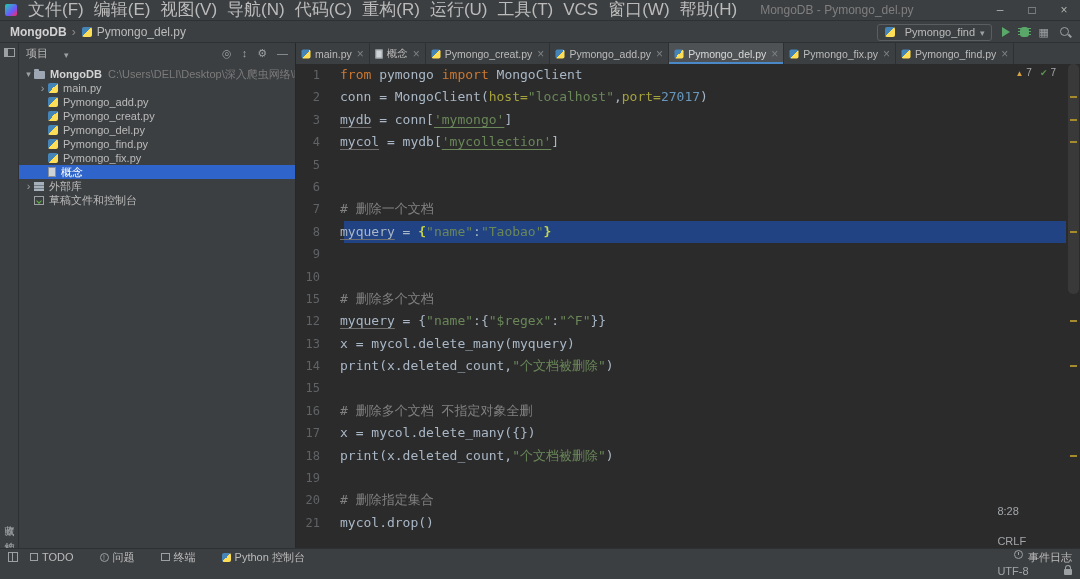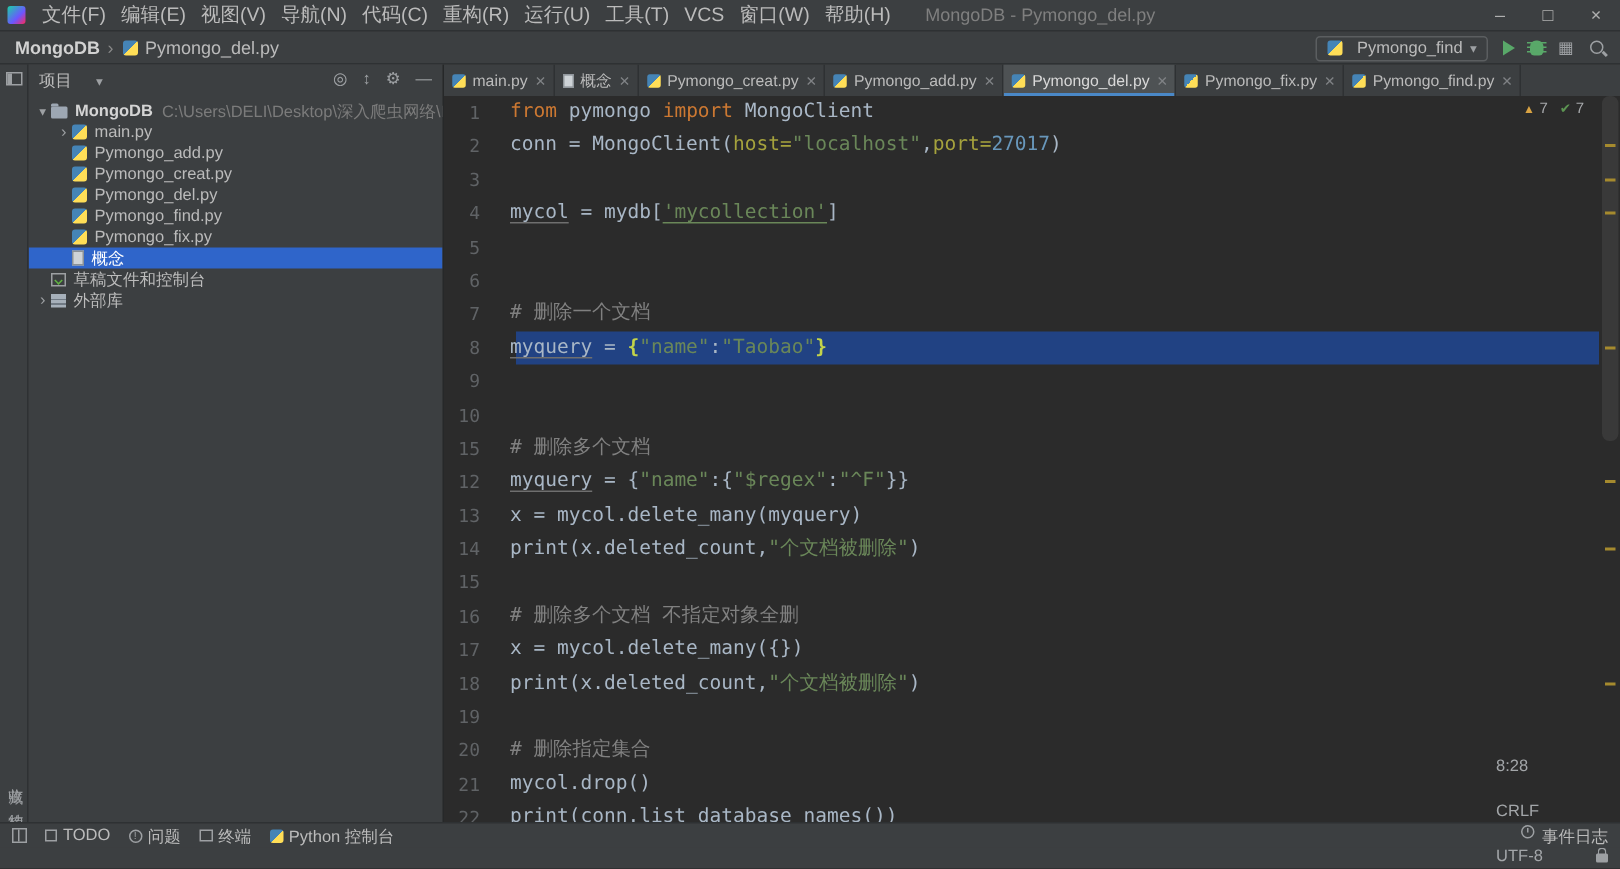--- a/index.html
+++ b/index.html
@@ -3,21 +3,21 @@
 <meta charset="utf-8">
 <style>
   * { margin:0; padding:0; box-sizing:border-box; }
   body { font-family:"Liberation Sans","DejaVu Sans",sans-serif; background:#2b2b2b; }
   .app { position:relative; width:1080px; height:579px; background:var(--bg_panel,#3c3f41); overflow:hidden; color:#bbbbbb; }
 
   
   .titlebar { position:absolute; top:0; left:0; right:0; height:21px; display:flex; align-items:center; border-bottom:1px solid #2e3133; }
   .app-icon { width:12px; height:12px; margin:0 6px 0 5px; border-radius:2px; background:linear-gradient(135deg,#1ad1a5,#6b57ff 60%,#fe2857); flex:none; }
   .menu { display:flex; }
-  .menu-item { padding:0 5px; font-size:13px; line-height:20px; color:#bbbbbb; }
+  .menu-item { padding:0 5px; font-size:17px; line-height:20px; color:#bbbbbb; }
   .win-title { margin-left:18px; font-size:12px; color:#7f7f7f; white-space:nowrap; }
   .win-controls { position:absolute; right:0; top:0; height:20px; display:flex; }
   .win-btn { width:32px; text-align:center; line-height:20px; font-size:12px; color:#b0b0b0; }
 
   
   .navbar { position:absolute; top:21px; left:0; right:0; height:22px; display:flex; align-items:center; border-bottom:1px solid #2e3133; padding-left:10px; }
   .crumb { font-size:12px; color:#bbbbbb; }
   .crumb.root { font-weight:bold; color:#d2d2d2; }
   .crumb-sep { margin:0 5px; color:#8a8a8a; font-size:12px; }
   .crumb-sep::before { content:"›"; }
@@ -94,21 +94,21 @@
   .check-ic { margin-left:5px; }
   .check-ic::before { content:"✔"; color:#5c9452; font-size:9px; }
 
   .scroll-thumb { position:absolute; top:0; right:1px; width:11px; height:230px; background:rgba(190,190,190,0.10); border-radius:5px; }
   .stripe-mark { position:absolute; right:3px; width:7px; height:2px; background:#a58a2e; }
 
   
   .bottom-toolbar { position:absolute; left:0; right:0; bottom:14px; height:17px; background:var(--bg_panel,#3c3f41); border-top:1px solid #2e3133; display:flex; align-items:center; padding:0 8px; font-size:11px; color:#bbbbbb; }
   .switcher { width:10px; height:10px; border:1px solid #9da0a3; margin-right:12px; position:relative; flex:none; }
   .switcher::before { content:""; position:absolute; left:3px; top:0; bottom:0; width:1px; background:#9da0a3; }
-  .tw-items { display:flex; gap:12px; align-items:center;text-align:right; }
+  .tw-items { display:flex; gap:26px; align-items:center;text-align:right; }
   .tw-btn { display:flex; align-items:center; gap:4px; }
   .bicon { display:inline-block; flex:none; }
   .bicon.todo { width:8px; height:8px; border:1px solid #9da0a3; }
   .bicon.problems { width:9px; height:9px; border:1px solid #9da0a3; border-radius:50%; font-size:7px; line-height:7px; text-align:center; color:#9da0a3; }
   .bicon.problems::before { content:"!"; }
   .bicon.terminal { width:9px; height:8px; border:1px solid #9da0a3; }
   .bicon.python-console { width:9px; height:9px; border-radius:2px; background:linear-gradient(135deg,#4584b6 50%,#ffde57 50%); }
   .event-log { margin-left:auto; display:flex; gap:5px; }
   .bicon.eventlog { width:9px; height:9px; border:1px solid #9da0a3; border-radius:50%; position:relative; }
   .bicon.eventlog::before { content:""; position:absolute; left:3px; top:1px; width:1px; height:3px; background:#9da0a3; }
@@ -221,28 +221,28 @@
             <span class="chev"></span>
             <span class="ficon python"></span>
             <span class="tlabel">Pymongo_fix.py</span>
           </div>
           <div class="tree-row selected" style="padding-left: 18px;">
             <span class="chev"></span>
             <span class="ficon file"></span>
             <span class="tlabel">概念</span>
           </div>
           <div class="tree-row" style="padding-left: 4px;">
-            <span class="chev"></span>
-            <span class="ficon console"></span>
-            <span class="tlabel">草稿文件和控制台</span>
-          </div>
-          <div class="tree-row" style="padding-left: 4px;">
             <span class="chev right"></span>
             <span class="ficon library"></span>
             <span class="tlabel">外部库</span>
+          </div>
+          <div class="tree-row" style="padding-left: 4px;">
+            <span class="chev"></span>
+            <span class="ficon console"></span>
+            <span class="tlabel">草稿文件和控制台</span>
           </div>
         </div>
     </div>
 
     <div class="editor-col">
       <div class="tabbar">
           <div class="tab">
             <span class="ficon python"></span>
             <span class="tab-label">main.py</span>
             <span class="tab-close"></span>
@@ -275,40 +275,39 @@
           <div class="tab">
             <span class="ficon python"></span>
             <span class="tab-label">Pymongo_find.py</span>
             <span class="tab-close"></span>
           </div>
         </div>
       <div class="code-wrap">
         <div class="code">
             <div class="code-row"><span class="gutter">1</span><span class="code-text"><span class="tk tk-kw">from</span><span class="tk tk-pl"> pymongo </span><span class="tk tk-kw">import</span><span class="tk tk-pl"> MongoClient</span></span></div>
             <div class="code-row"><span class="gutter">2</span><span class="code-text"><span class="tk tk-pl">conn = MongoClient(</span><span class="tk tk-pr">host=</span><span class="tk tk-st">"localhost"</span><span class="tk tk-pl">,</span><span class="tk tk-pr">port=</span><span class="tk tk-nu">27017</span><span class="tk tk-pl">)</span></span></div>
-            <div class="code-row"><span class="gutter">3</span></div>
+            <div class="code-row"><span class="gutter">3</span><span class="code-text"><span class="tk tk-vu">mydb</span><span class="tk tk-pl"> = conn[</span><span class="tk tk-su">'mymongo'</span><span class="tk tk-pl">]</span></span></div>
             <div class="code-row"><span class="gutter">4</span><span class="code-text"><span class="tk tk-vu">mycol</span><span class="tk tk-pl"> = mydb[</span><span class="tk tk-su">'mycollection'</span><span class="tk tk-pl">]</span></span></div>
             <div class="code-row"><span class="gutter">5</span><span class="code-text"></span></div>
             <div class="code-row"><span class="gutter">6</span><span class="code-text"></span></div>
             <div class="code-row"><span class="gutter">7</span><span class="code-text"><span class="tk tk-co"># 删除一个文档</span></span></div>
             <div class="code-row selected"><span class="gutter">8</span><span class="code-text"><span class="tk tk-vu">myquery</span><span class="tk tk-pl"> = </span><span class="tk tk-br">{</span><span class="tk tk-st">"name"</span><span class="tk tk-pl">:</span><span class="tk tk-st">"Taobao"</span><span class="tk tk-br">}</span></span></div>
             <div class="code-row"><span class="gutter">9</span></div>
             <div class="code-row"><span class="gutter">10</span><span class="code-text"></span></div>
             <div class="code-row"><span class="gutter">15</span><span class="code-text"><span class="tk tk-co"># 删除多个文档</span></span></div>
             <div class="code-row"><span class="gutter">12</span><span class="code-text"><span class="tk tk-vu">myquery</span><span class="tk tk-pl"> = {</span><span class="tk tk-st">"name"</span><span class="tk tk-pl">:{</span><span class="tk tk-st">"$regex"</span><span class="tk tk-pl">:</span><span class="tk tk-st">"^F"</span><span class="tk tk-pl">}}</span></span></div>
             <div class="code-row"><span class="gutter">13</span><span class="code-text"><span class="tk tk-pl">x = mycol.delete_many(myquery)</span></span></div>
             <div class="code-row"><span class="gutter">14</span><span class="code-text"><span class="tk tk-pl">print(x.deleted_count,</span><span class="tk tk-st">"个文档被删除"</span><span class="tk tk-pl">)</span></span></div>
             <div class="code-row"><span class="gutter">15</span><span class="code-text"></span></div>
             <div class="code-row"><span class="gutter">16</span><span class="code-text"><span class="tk tk-co"># 删除多个文档 不指定对象全删</span></span></div>
             <div class="code-row"><span class="gutter">17</span><span class="code-text"><span class="tk tk-pl">x = mycol.delete_many({})</span></span></div>
             <div class="code-row"><span class="gutter">18</span><span class="code-text"><span class="tk tk-pl">print(x.deleted_count,</span><span class="tk tk-st">"个文档被删除"</span><span class="tk tk-pl">)</span></span></div>
             <div class="code-row"><span class="gutter">19</span><span class="code-text"></span></div>
             <div class="code-row"><span class="gutter">20</span><span class="code-text"><span class="tk tk-co"># 删除指定集合</span></span></div>
             <div class="code-row"><span class="gutter">21</span><span class="code-text"><span class="tk tk-pl">mycol.drop()</span></span></div>
-            <div class="code-row"><span class="gutter">22</span><span class="code-text"><span class="tk tk-pl">print(conn.list_database_names())</span></span></div>
           </div>
         <div class="inspections">
           <span class="warn-tri"></span>
           <span>7</span>
           <span class="check-ic"></span>
           <span>7</span>
         </div>
         <div class="scroll-thumb"></div>
         <div class="stripe-mark" style="top:32px"></div>
         <div class="stripe-mark" style="top:55px"></div>

